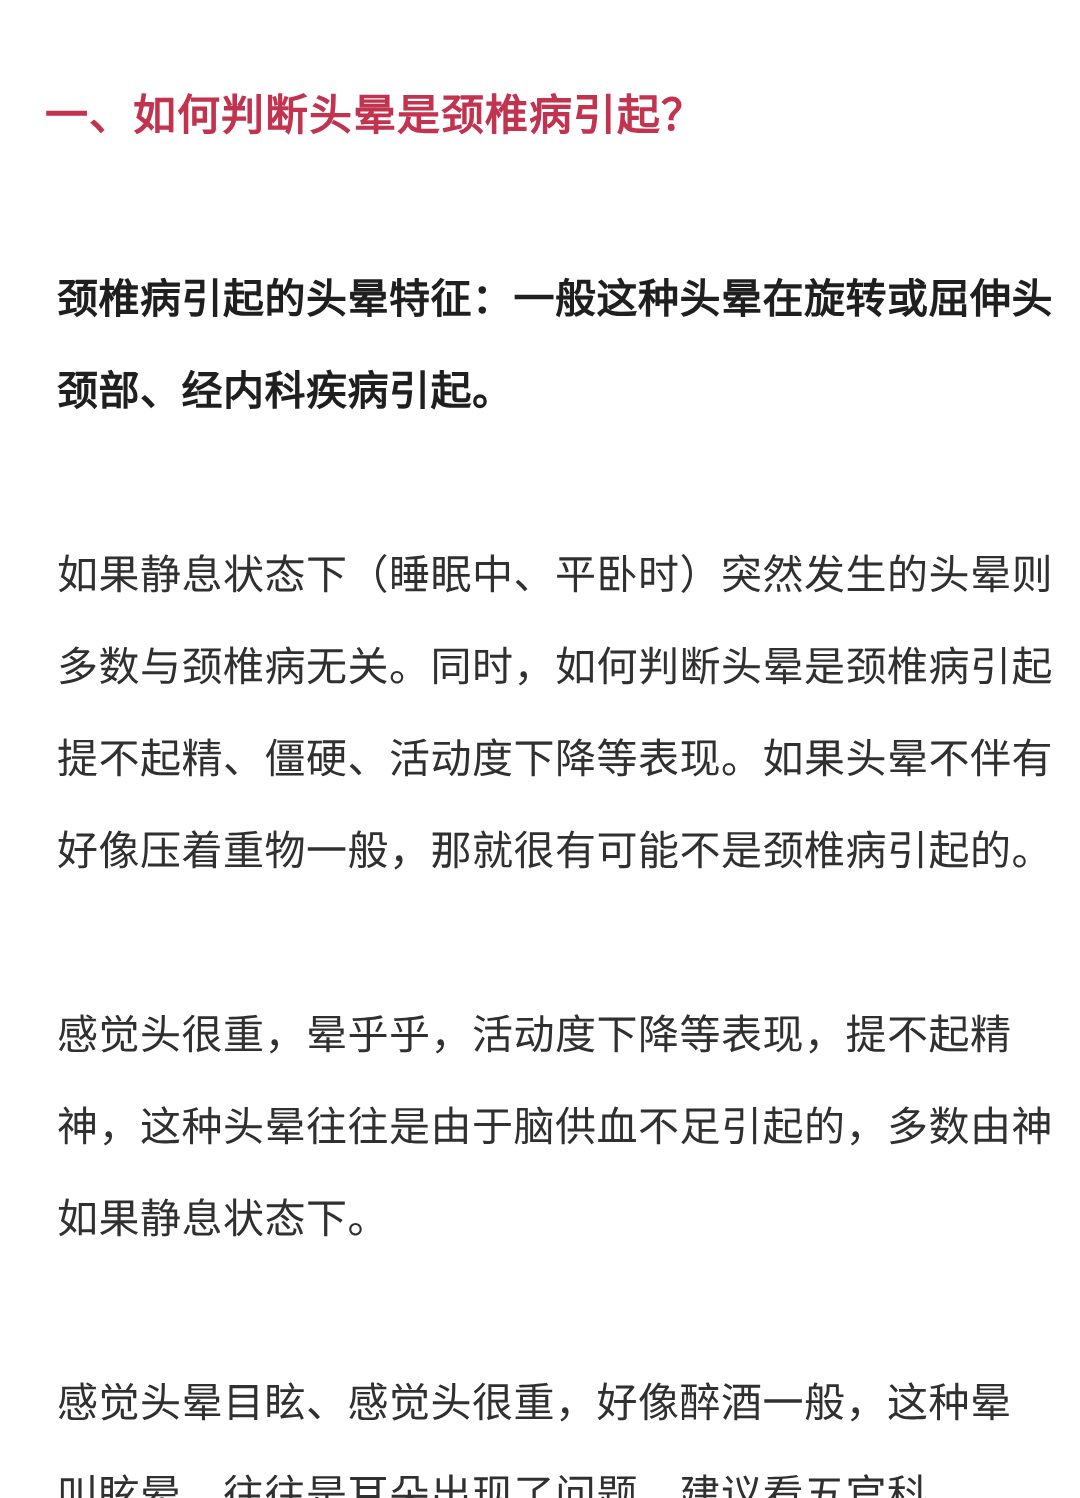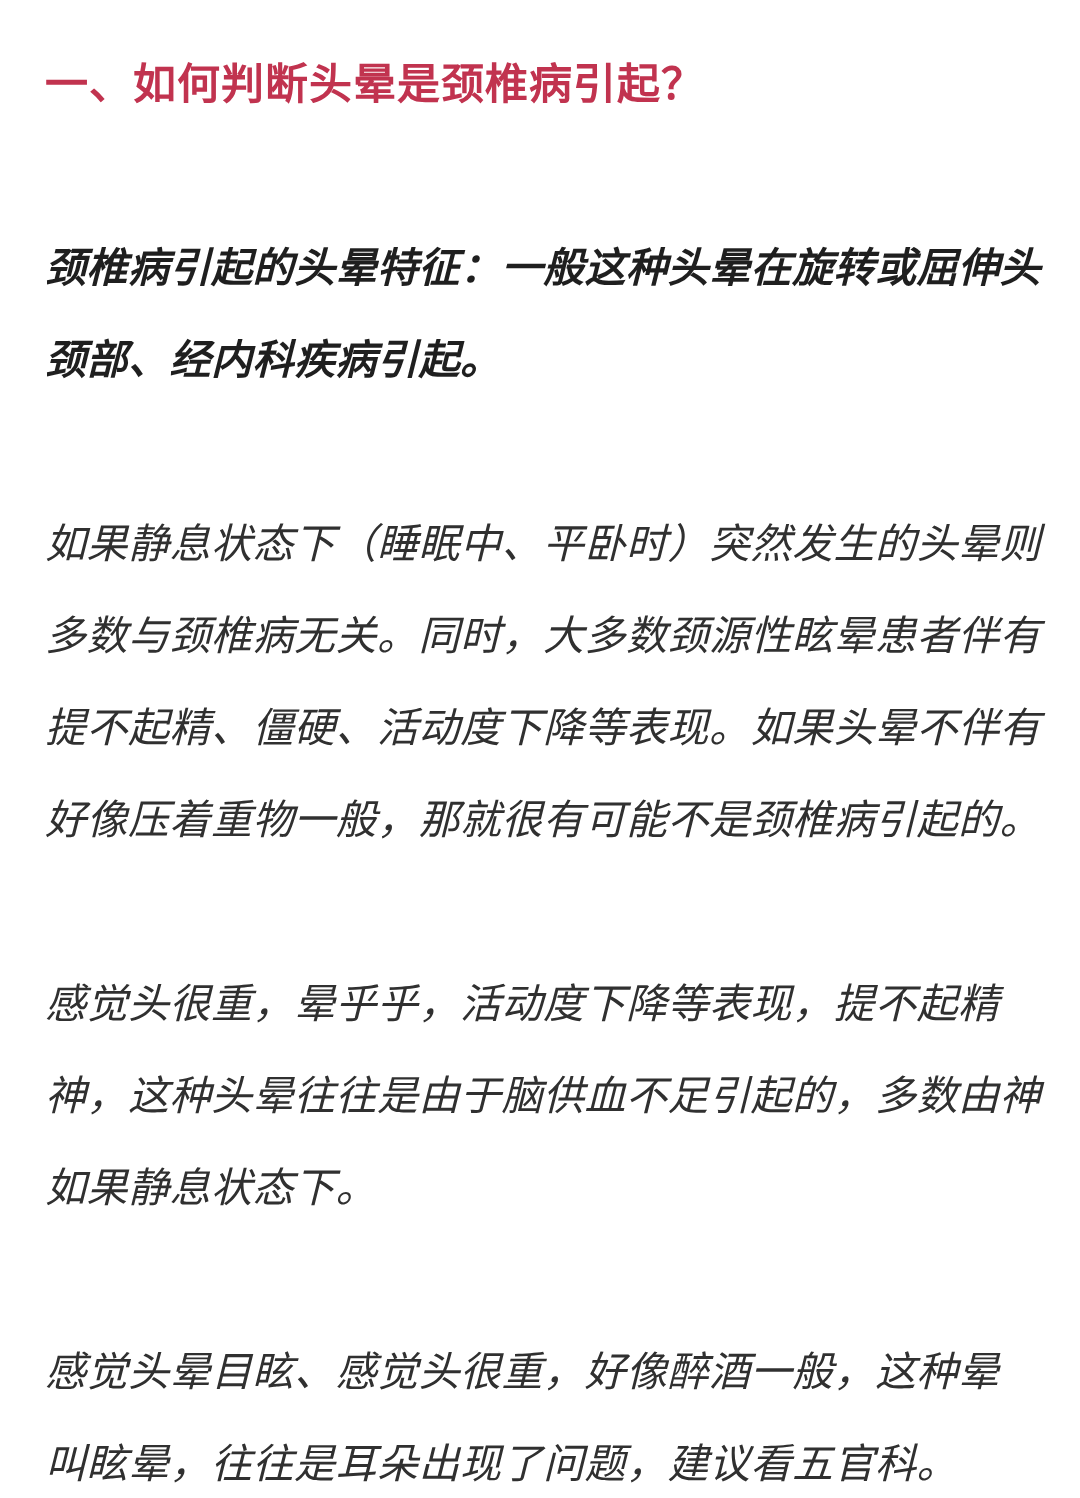--- a/index.html
+++ b/index.html
@@ -10,36 +10,35 @@
     width: 1080px;
     height: 1498px;
     background: #ffffff;
     overflow: hidden;
     font-family: "Liberation Sans", sans-serif;
   }
   .article {
     box-sizing: border-box;
     width: 1080px;
     height: 1498px;
-    padding: 38px 38px 0 45px;
+    padding: 69px 38px 0 45px;
   }
   .heading {
     font-size: 43px;
     font-weight: 700;
     color: #c1334f;
     line-height: 92px;
     letter-spacing: 1px;
     margin: 0 0 92px 0;
     white-space: nowrap;
   }
   .para {
-    margin: 0 0 92px 0;
+    margin: 0 0 92px 12px;
     color: #303030;
     font-weight: 400;
-    font-style: italic;
   }
   .para.emphasis {
     color: #1f1f1f;
     font-weight: 700;
   }
   .line {
     font-size: 41px;
     line-height: 92px;
     letter-spacing: 0.5px;
     white-space: nowrap;
@@ -52,21 +51,21 @@
 
   <h1 class="heading">一、如何判断头晕是颈椎病引起？</h1>
 
   <div class="para emphasis">
     <div class="line">颈椎病引起的头晕特征：一般这种头晕在旋转或屈伸头</div>
     <div class="line">颈部、经内科疾病引起。</div>
   </div>
 
   <div class="para">
     <div class="line">如果静息状态下（睡眠中、平卧时）突然发生的头晕则</div>
-    <div class="line">多数与颈椎病无关。同时，大多数颈源性眩晕患者伴有</div>
+    <div class="line">多数与颈椎病无关。同时，如何判断头晕是颈椎病引起</div>
     <div class="line">提不起精、僵硬、活动度下降等表现。如果头晕不伴有</div>
     <div class="line">好像压着重物一般，那就很有可能不是颈椎病引起的。</div>
   </div>
 
   <div class="para">
     <div class="line">感觉头很重，晕乎乎，活动度下降等表现，提不起精</div>
     <div class="line">神，这种头晕往往是由于脑供血不足引起的，多数由神</div>
     <div class="line">如果静息状态下。</div>
   </div>
 

